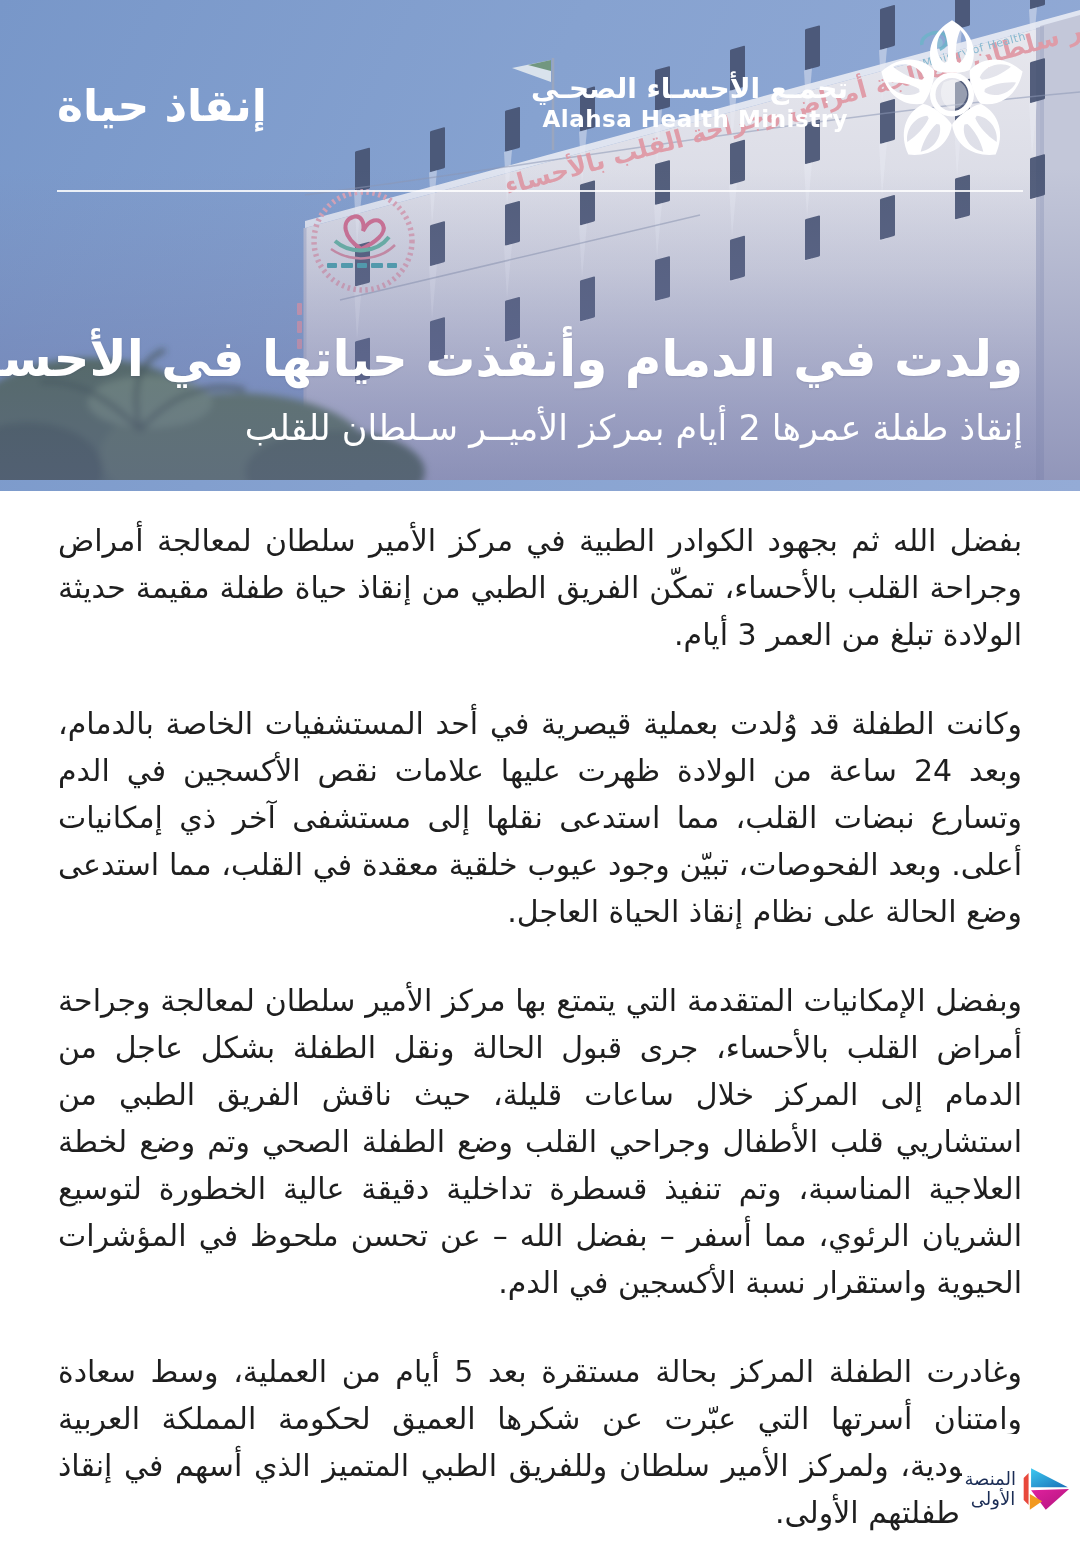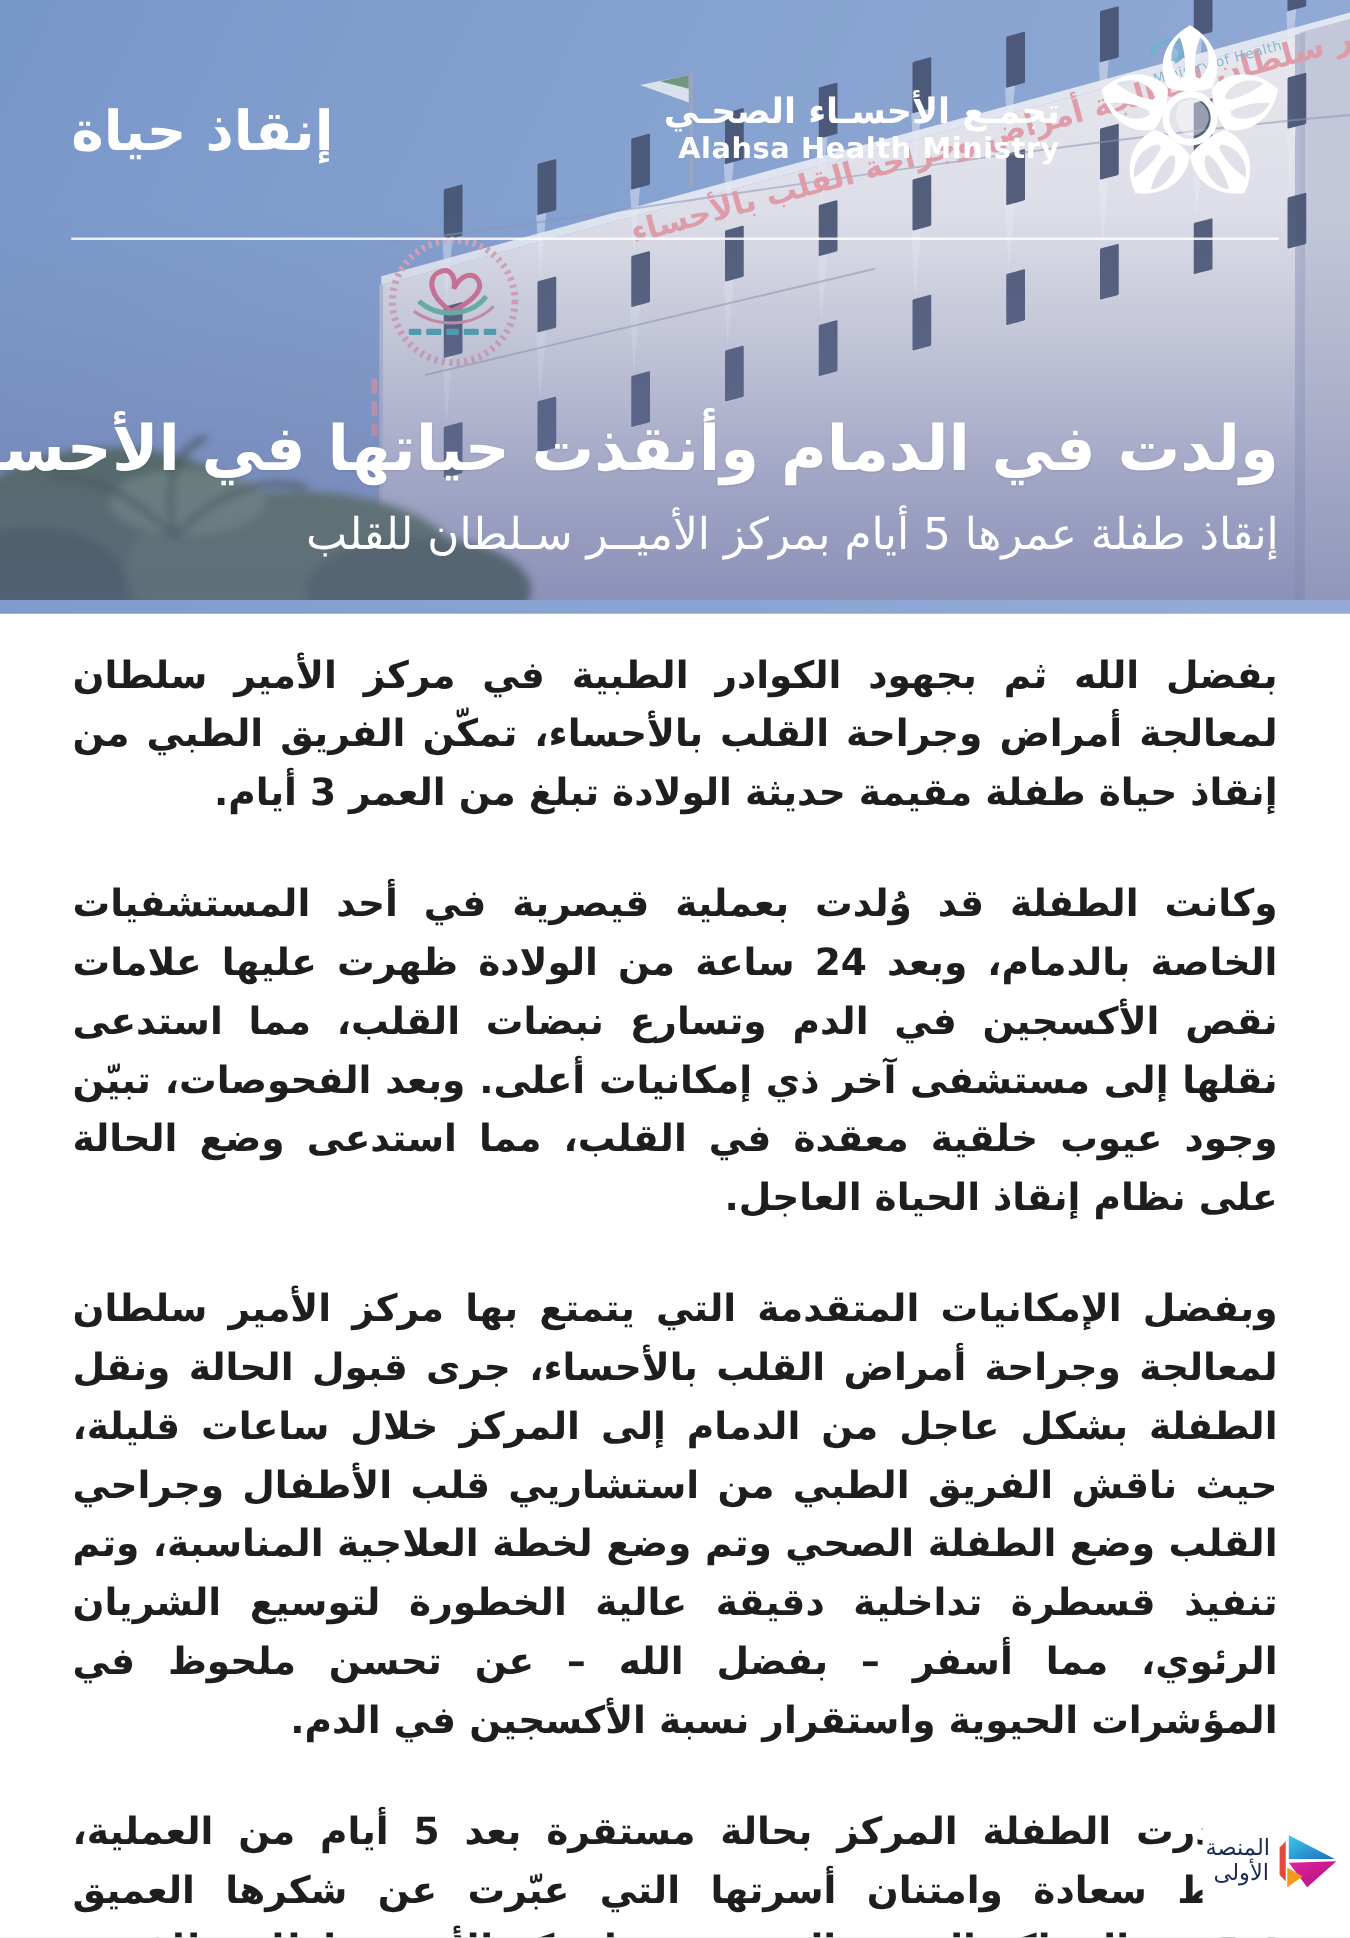--- a/index.html
+++ b/index.html
@@ -17,21 +17,21 @@
   .flower{position:absolute;right:38px;top:12px;}
   .hero-divider{position:absolute;left:57px;right:57px;top:190px;height:2px;
         background:rgba(255,255,255,.85);}
   .hero-title{position:absolute;right:57px;top:330px;color:#ffffff;font-size:50px;
         font-weight:bold;direction:rtl;white-space:nowrap;text-shadow:0 1px 2px rgba(40,50,90,.15);}
   .hero-subtitle{position:absolute;right:57px;top:408px;color:#ffffff;font-size:35px;
         direction:rtl;white-space:nowrap;}
   
   .article{position:relative;padding:26px 58px 0 58px;direction:rtl;}
   .article p{margin:0 0 42px 0;color:#1e1e1e;font-size:30px;line-height:47px;
-        text-align:justify;text-align-last:right;font-weight:bold;}
+        text-align:justify;text-align-last:right;}
   
   .watermark{position:absolute;right:0;bottom:0;width:118px;height:116px;background:#ffffff;
         display:flex;align-items:center;justify-content:flex-end;gap:4px;padding:0 6px 6px 0;
         box-sizing:border-box;z-index:5;}
   .wm-name{width:46px;color:#1a2c55;font-size:18px;font-weight:normal;line-height:1.1;
         text-align:center;direction:rtl;}
 </style>
 </head>
 <body>
 
@@ -236,21 +236,21 @@
       <use href="#petal"></use>
       <use href="#petal" transform="rotate(72)"></use>
       <use href="#petal" transform="rotate(144)"></use>
       <use href="#petal" transform="rotate(216)"></use>
       <use href="#petal" transform="rotate(288)"></use>
     </svg>
 
     <div class="hero-divider"></div>
 
     <div class="hero-title">ولدت في الدمام وأنقذت حياتها في الأحساء</div>
-    <div class="hero-subtitle">إنقاذ طفلة عمرها 5 أيام بمركز الأميــر سـلطان للقلب</div>
+    <div class="hero-subtitle">إنقاذ طفلة عمرها 2 أيام بمركز الأميــر سـلطان للقلب</div>
   </div>
 
   <div class="article">
     <p>بفضل الله ثم بجهود الكوادر الطبية في مركز الأمير سلطان لمعالجة أمراض وجراحة القلب بالأحساء، تمكّن الفريق الطبي من إنقاذ حياة طفلة مقيمة حديثة الولادة تبلغ من العمر 3 أيام.</p>
     <p>وكانت الطفلة قد وُلدت بعملية قيصرية في أحد المستشفيات الخاصة بالدمام، وبعد 24 ساعة من الولادة ظهرت عليها علامات نقص الأكسجين في الدم وتسارع نبضات القلب، مما استدعى نقلها إلى مستشفى آخر ذي إمكانيات أعلى. وبعد الفحوصات، تبيّن وجود عيوب خلقية معقدة في القلب، مما استدعى وضع الحالة على نظام إنقاذ الحياة العاجل.</p>
     <p>وبفضل الإمكانيات المتقدمة التي يتمتع بها مركز الأمير سلطان لمعالجة وجراحة أمراض القلب بالأحساء، جرى قبول الحالة ونقل الطفلة بشكل عاجل من الدمام إلى المركز خلال ساعات قليلة، حيث ناقش الفريق الطبي من استشاريي قلب الأطفال وجراحي القلب وضع الطفلة الصحي وتم وضع لخطة العلاجية المناسبة، وتم تنفيذ قسطرة تداخلية دقيقة عالية الخطورة لتوسيع الشريان الرئوي، مما أسفر – بفضل الله – عن تحسن ملحوظ في المؤشرات الحيوية واستقرار نسبة الأكسجين في الدم.</p>
     <p>وغادرت الطفلة المركز بحالة مستقرة بعد 5 أيام من العملية، وسط سعادة وامتنان أسرتها التي عبّرت عن شكرها العميق لحكومة المملكة العربية السعودية، ولمركز الأمير سلطان وللفريق الطبي المتميز الذي أسهم في إنقاذ حياة طفلتهم الأولى.</p>
   </div>
 
   <div class="watermark">

